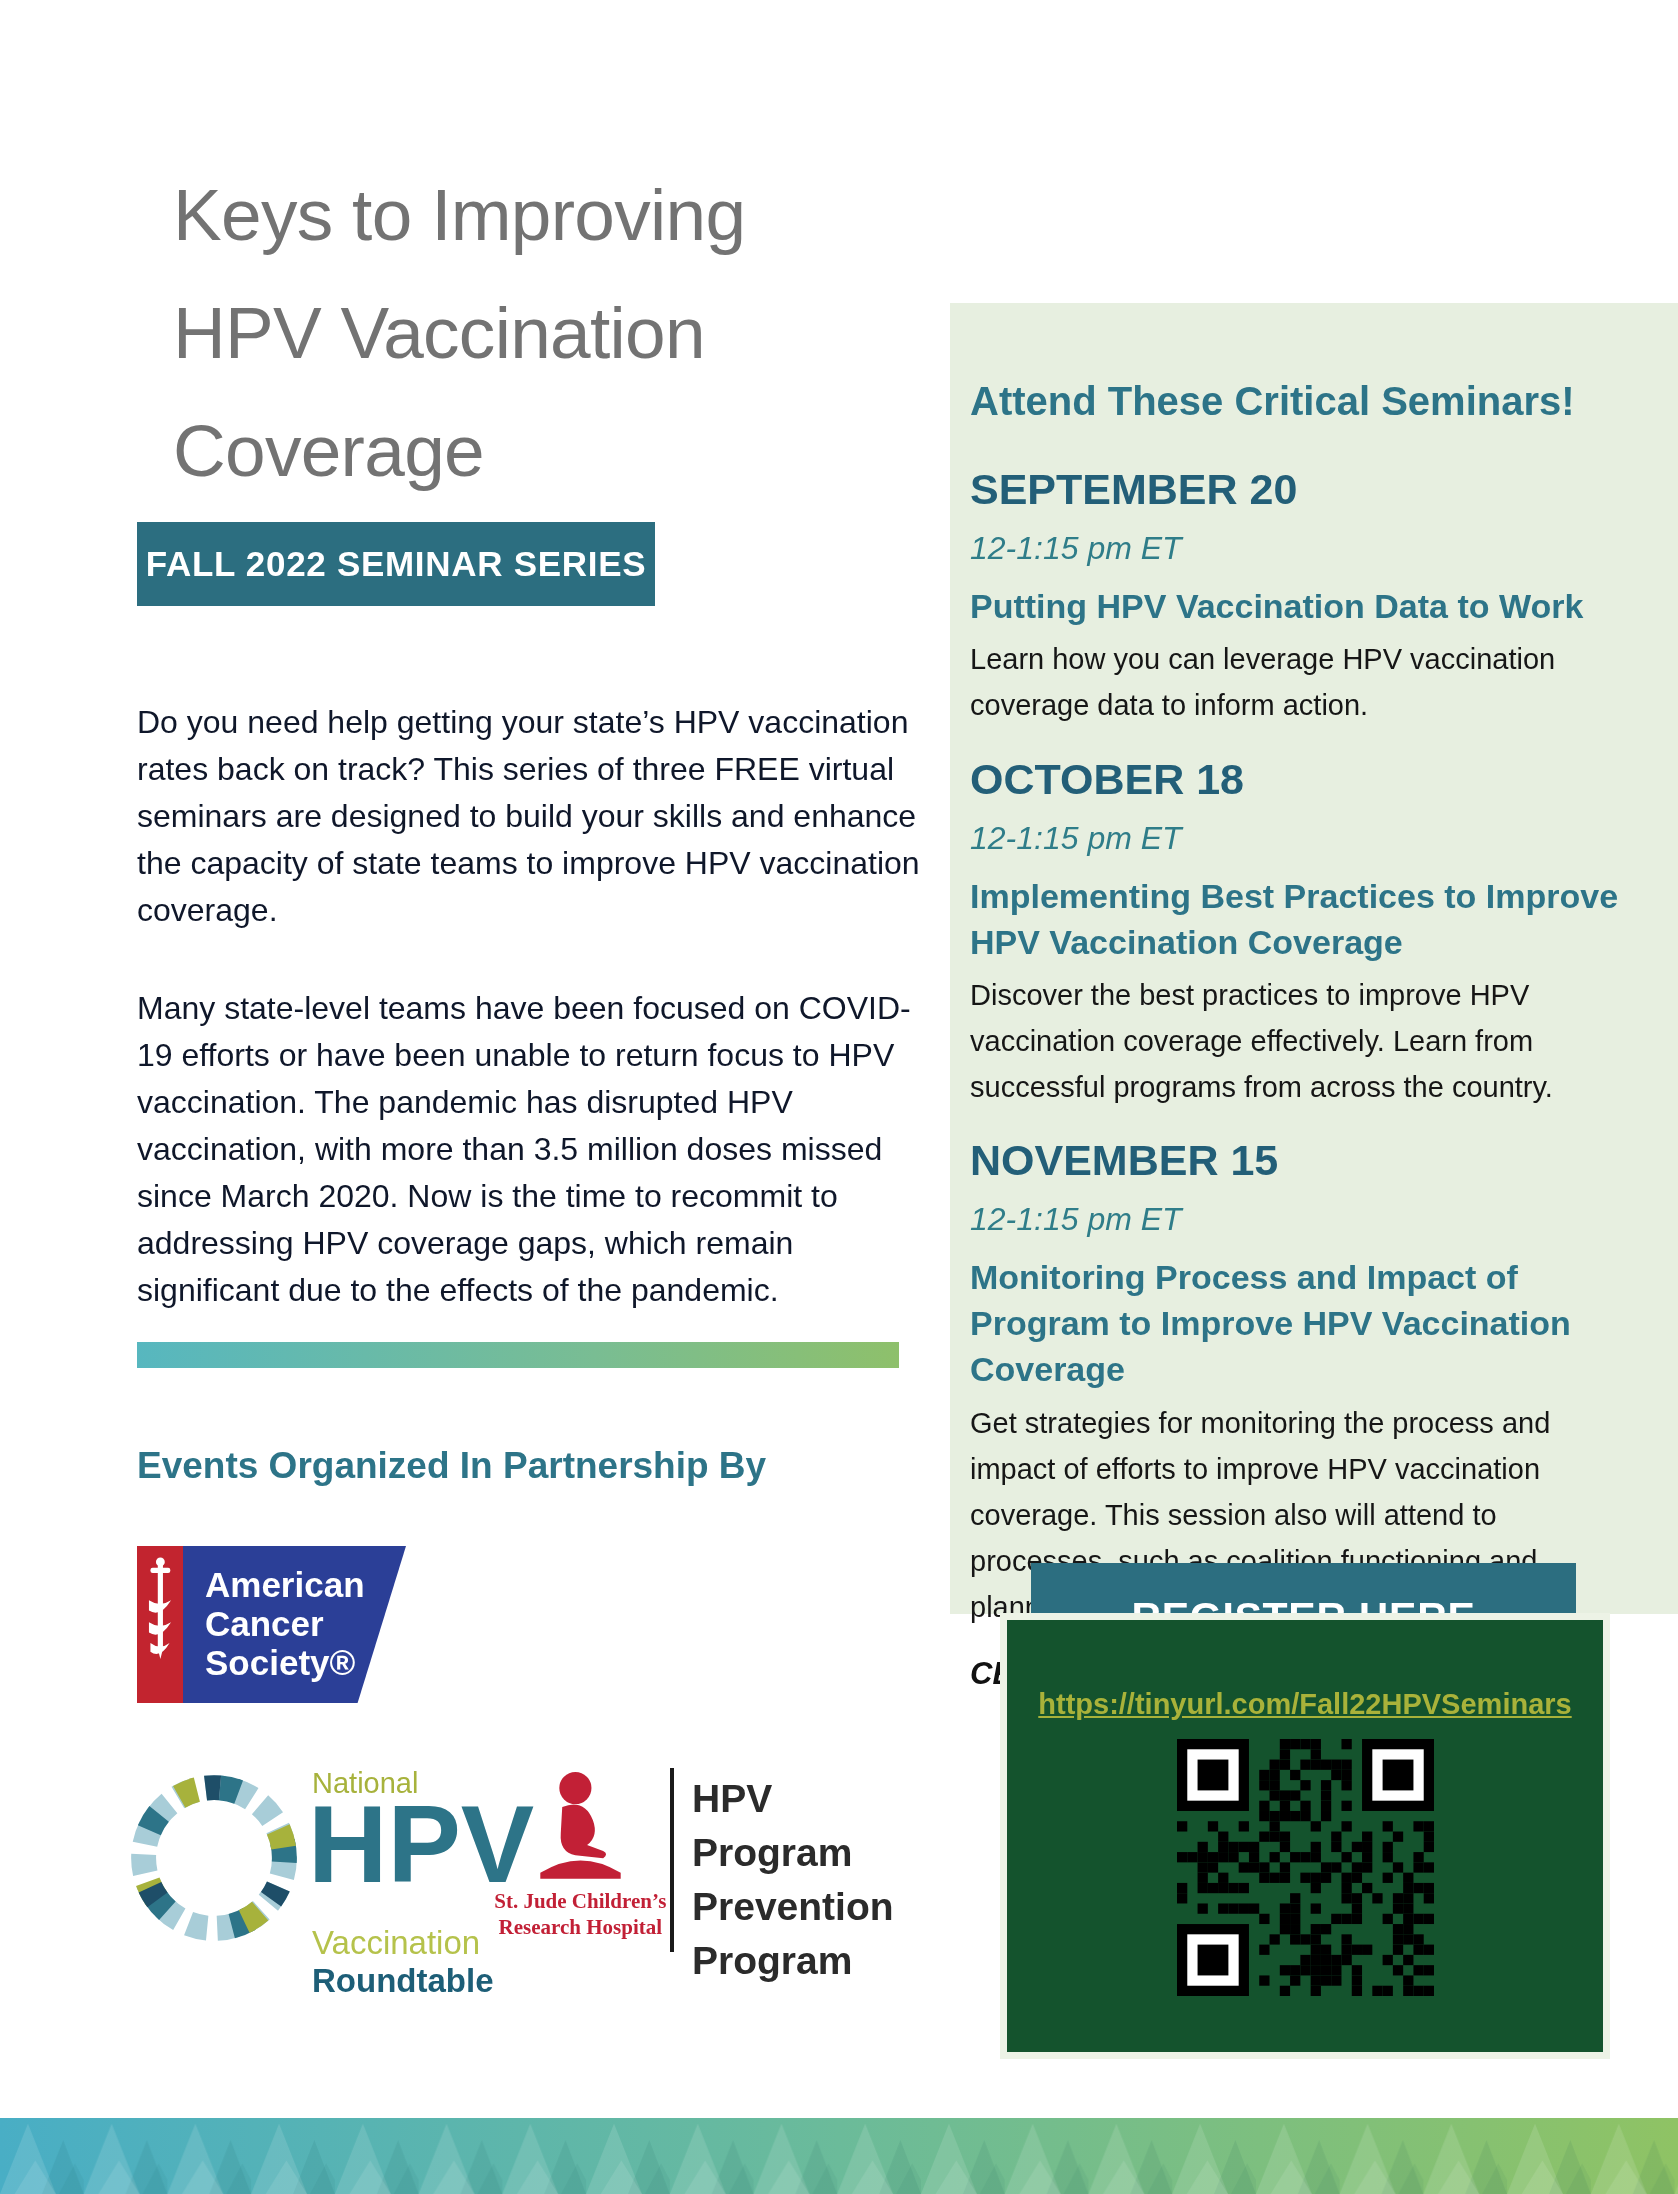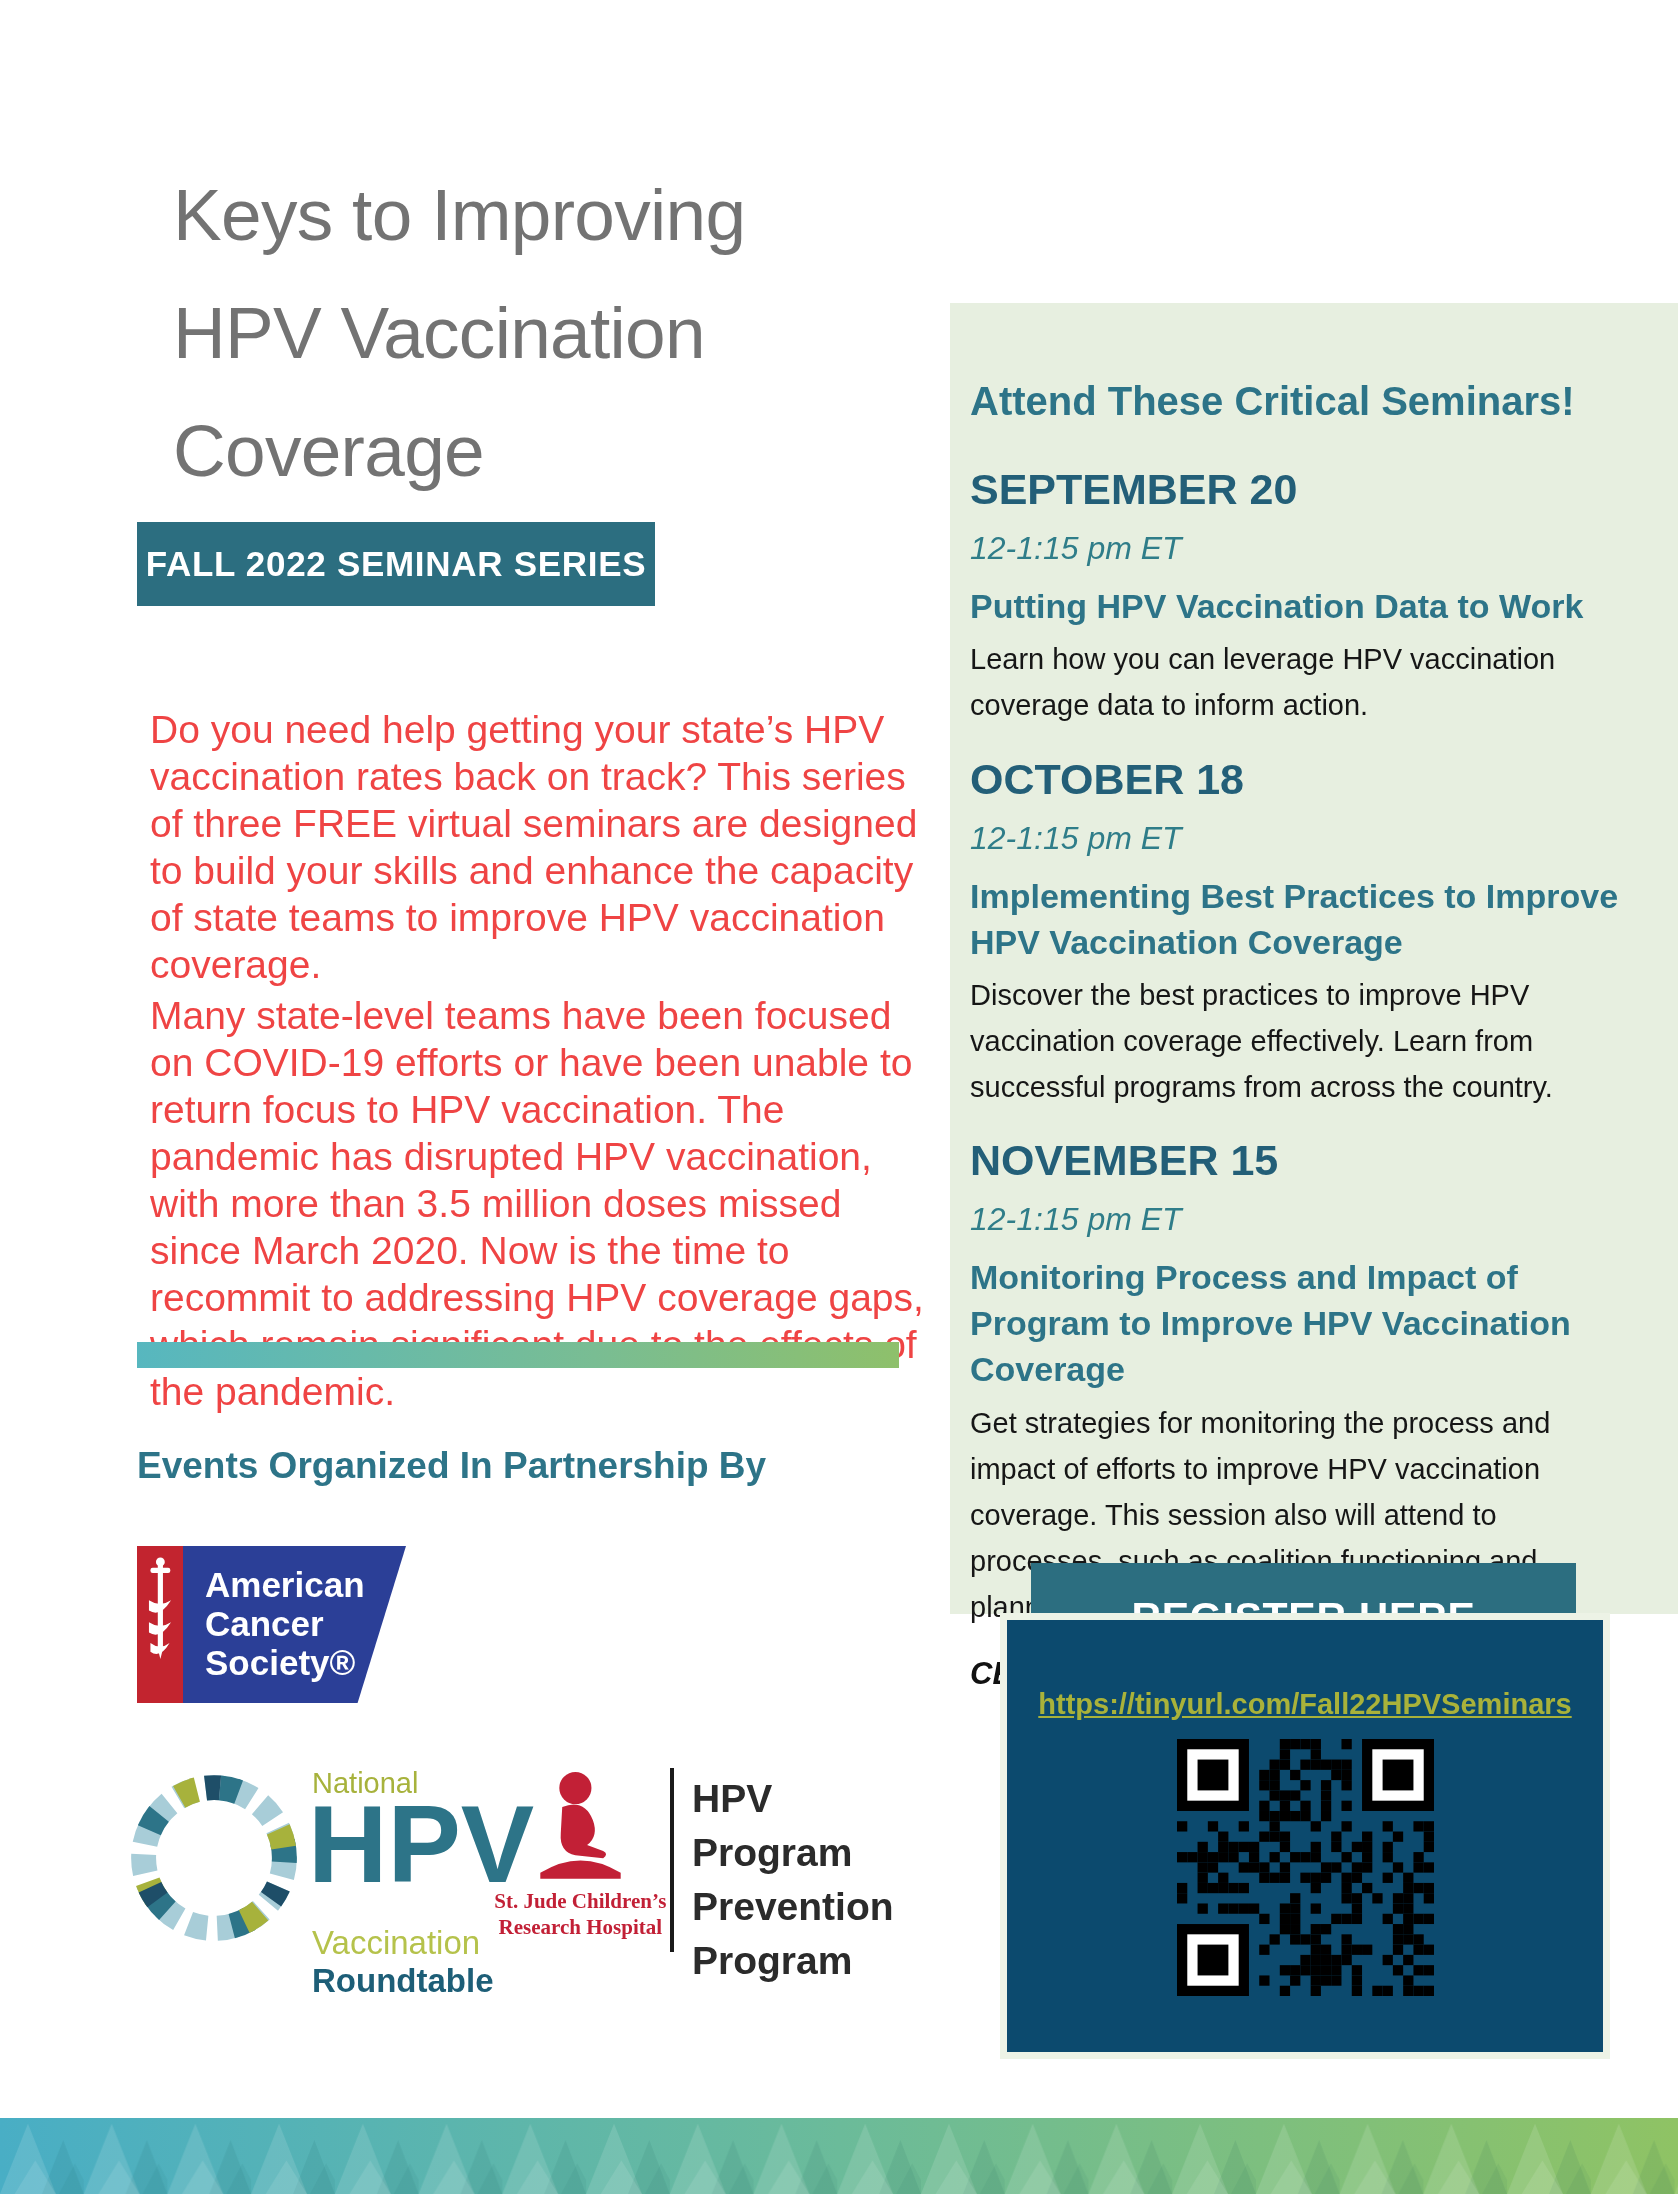--- a/index.html
+++ b/index.html
@@ -12,22 +12,22 @@
     position:absolute;left:137px;top:156px;
     font-size:73px;line-height:118px;font-weight:400;
     color:#737373;letter-spacing:-0.7px;margin-left:36px;
   }
   .badge{
     position:absolute;left:137px;top:522px;width:518px;height:84px;
     background:#2c6e80;color:#ffffff;display:flex;align-items:center;justify-content:center;
     font-size:35px;font-weight:bold;letter-spacing:0.7px;
   }
   .intro{
-    position:absolute;left:150px;width:783px;
-    font-size:39px;line-height:47px;color:#ef4444;
+    position:absolute;left:137px;width:783px;
+    font-size:32px;line-height:47px;color:#0f172a;
   }
   .intro.p1{top:667px;}
   .intro.p2{top:953px;}
   .divider{
     position:absolute;left:137px;top:1342px;width:762px;height:26.4px;
     background:linear-gradient(90deg,#57b7bf 0%,#79bd93 60%,#8ec06b 100%);
   }
   .partners-heading{
     position:absolute;left:137px;top:1445px;
     font-size:37px;font-weight:bold;color:#2d7488;
@@ -90,21 +90,21 @@
   .session .sdesc{font-size:29px;color:#161616;line-height:46px;margin-bottom:26.4px;}
   .ceu{font-size:31px;font-weight:bold;font-style:italic;color:#111111;margin-top:19px;}
   
   .register-btn{
     position:absolute;left:1031px;top:1563px;width:545px;height:109px;
     background:#2c6e80;color:#ffffff;display:flex;align-items:center;justify-content:center;
     font-size:41px;font-weight:bold;letter-spacing:0.7px;cursor:pointer;
   }
   .register-box{
     position:absolute;left:1000px;top:1613px;width:610px;height:446px;
-    background:#0c4a6e;border:7.3px solid #edf3e6;box-sizing:border-box;text-align:center;
+    background:#14532d;border:7.3px solid #edf3e6;box-sizing:border-box;text-align:center;
   }
   .register-link{
     display:inline-block;margin-top:68px;font-size:29px;font-weight:bold;
     color:#a9b23a;text-decoration:underline;
   }
   .qr-wrap{margin-top:17.6px;}
   
   .band{position:absolute;left:0;top:2118px;width:1679px;height:76px;}
 </style>
 </head>

